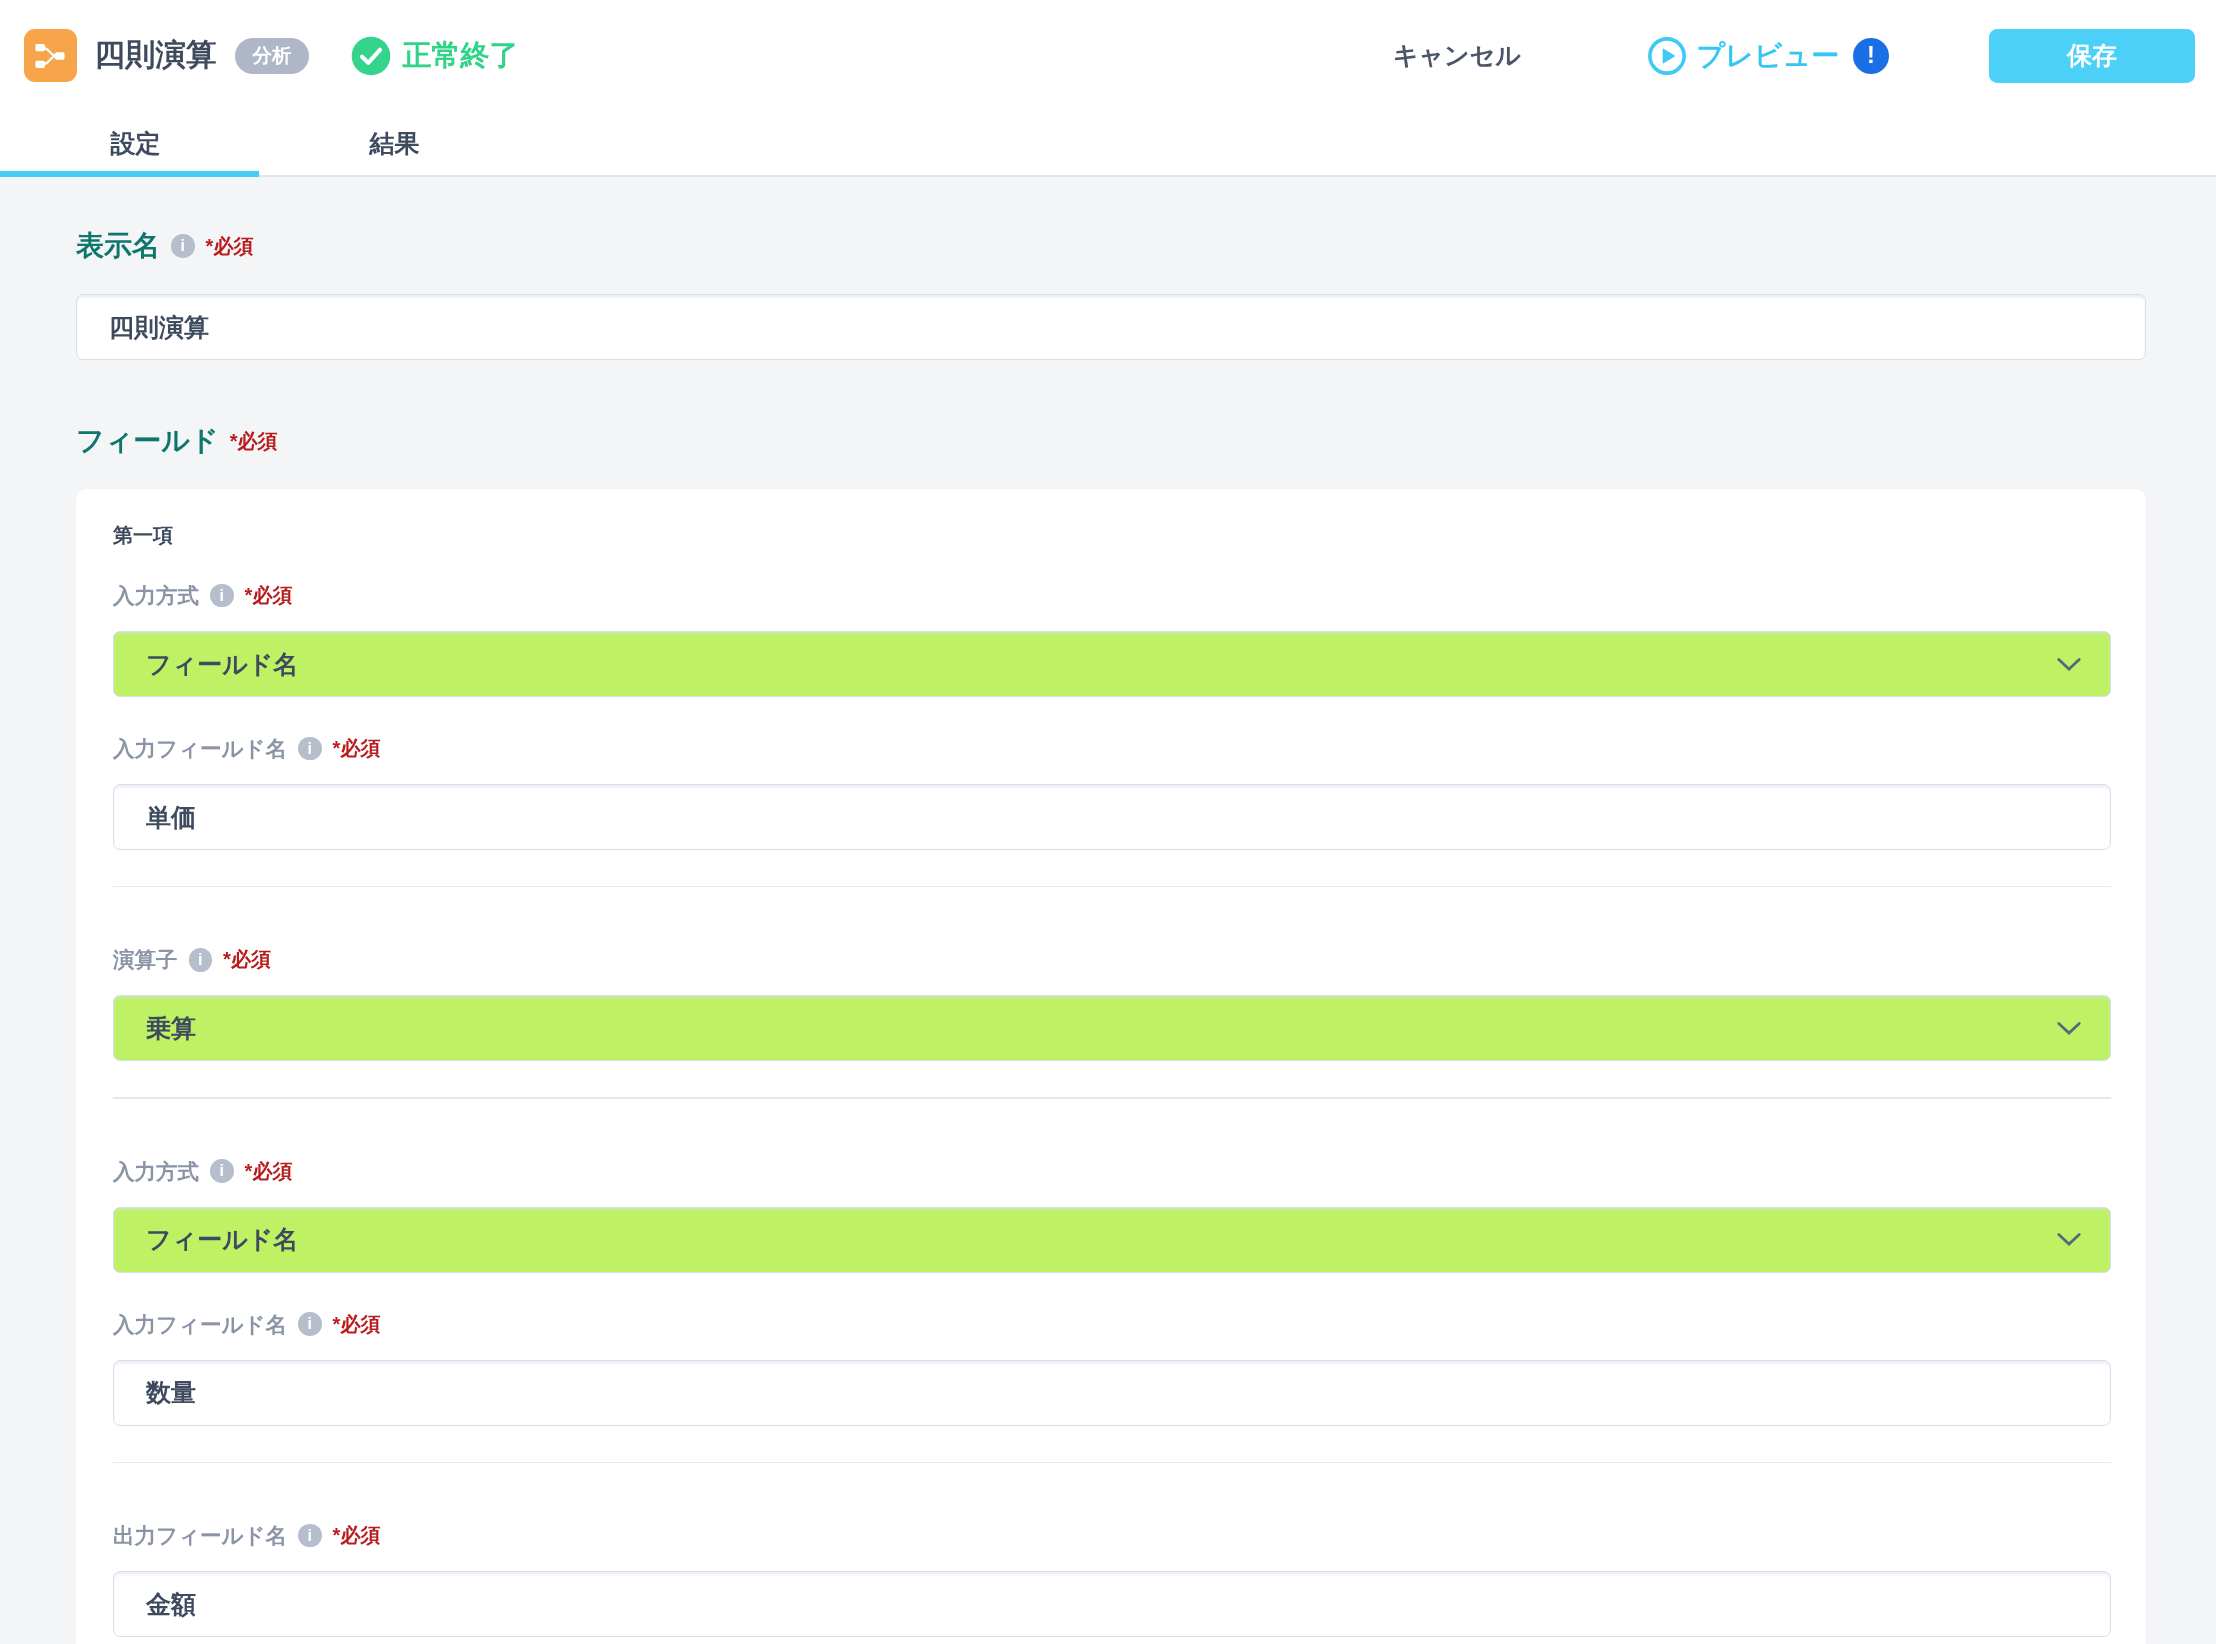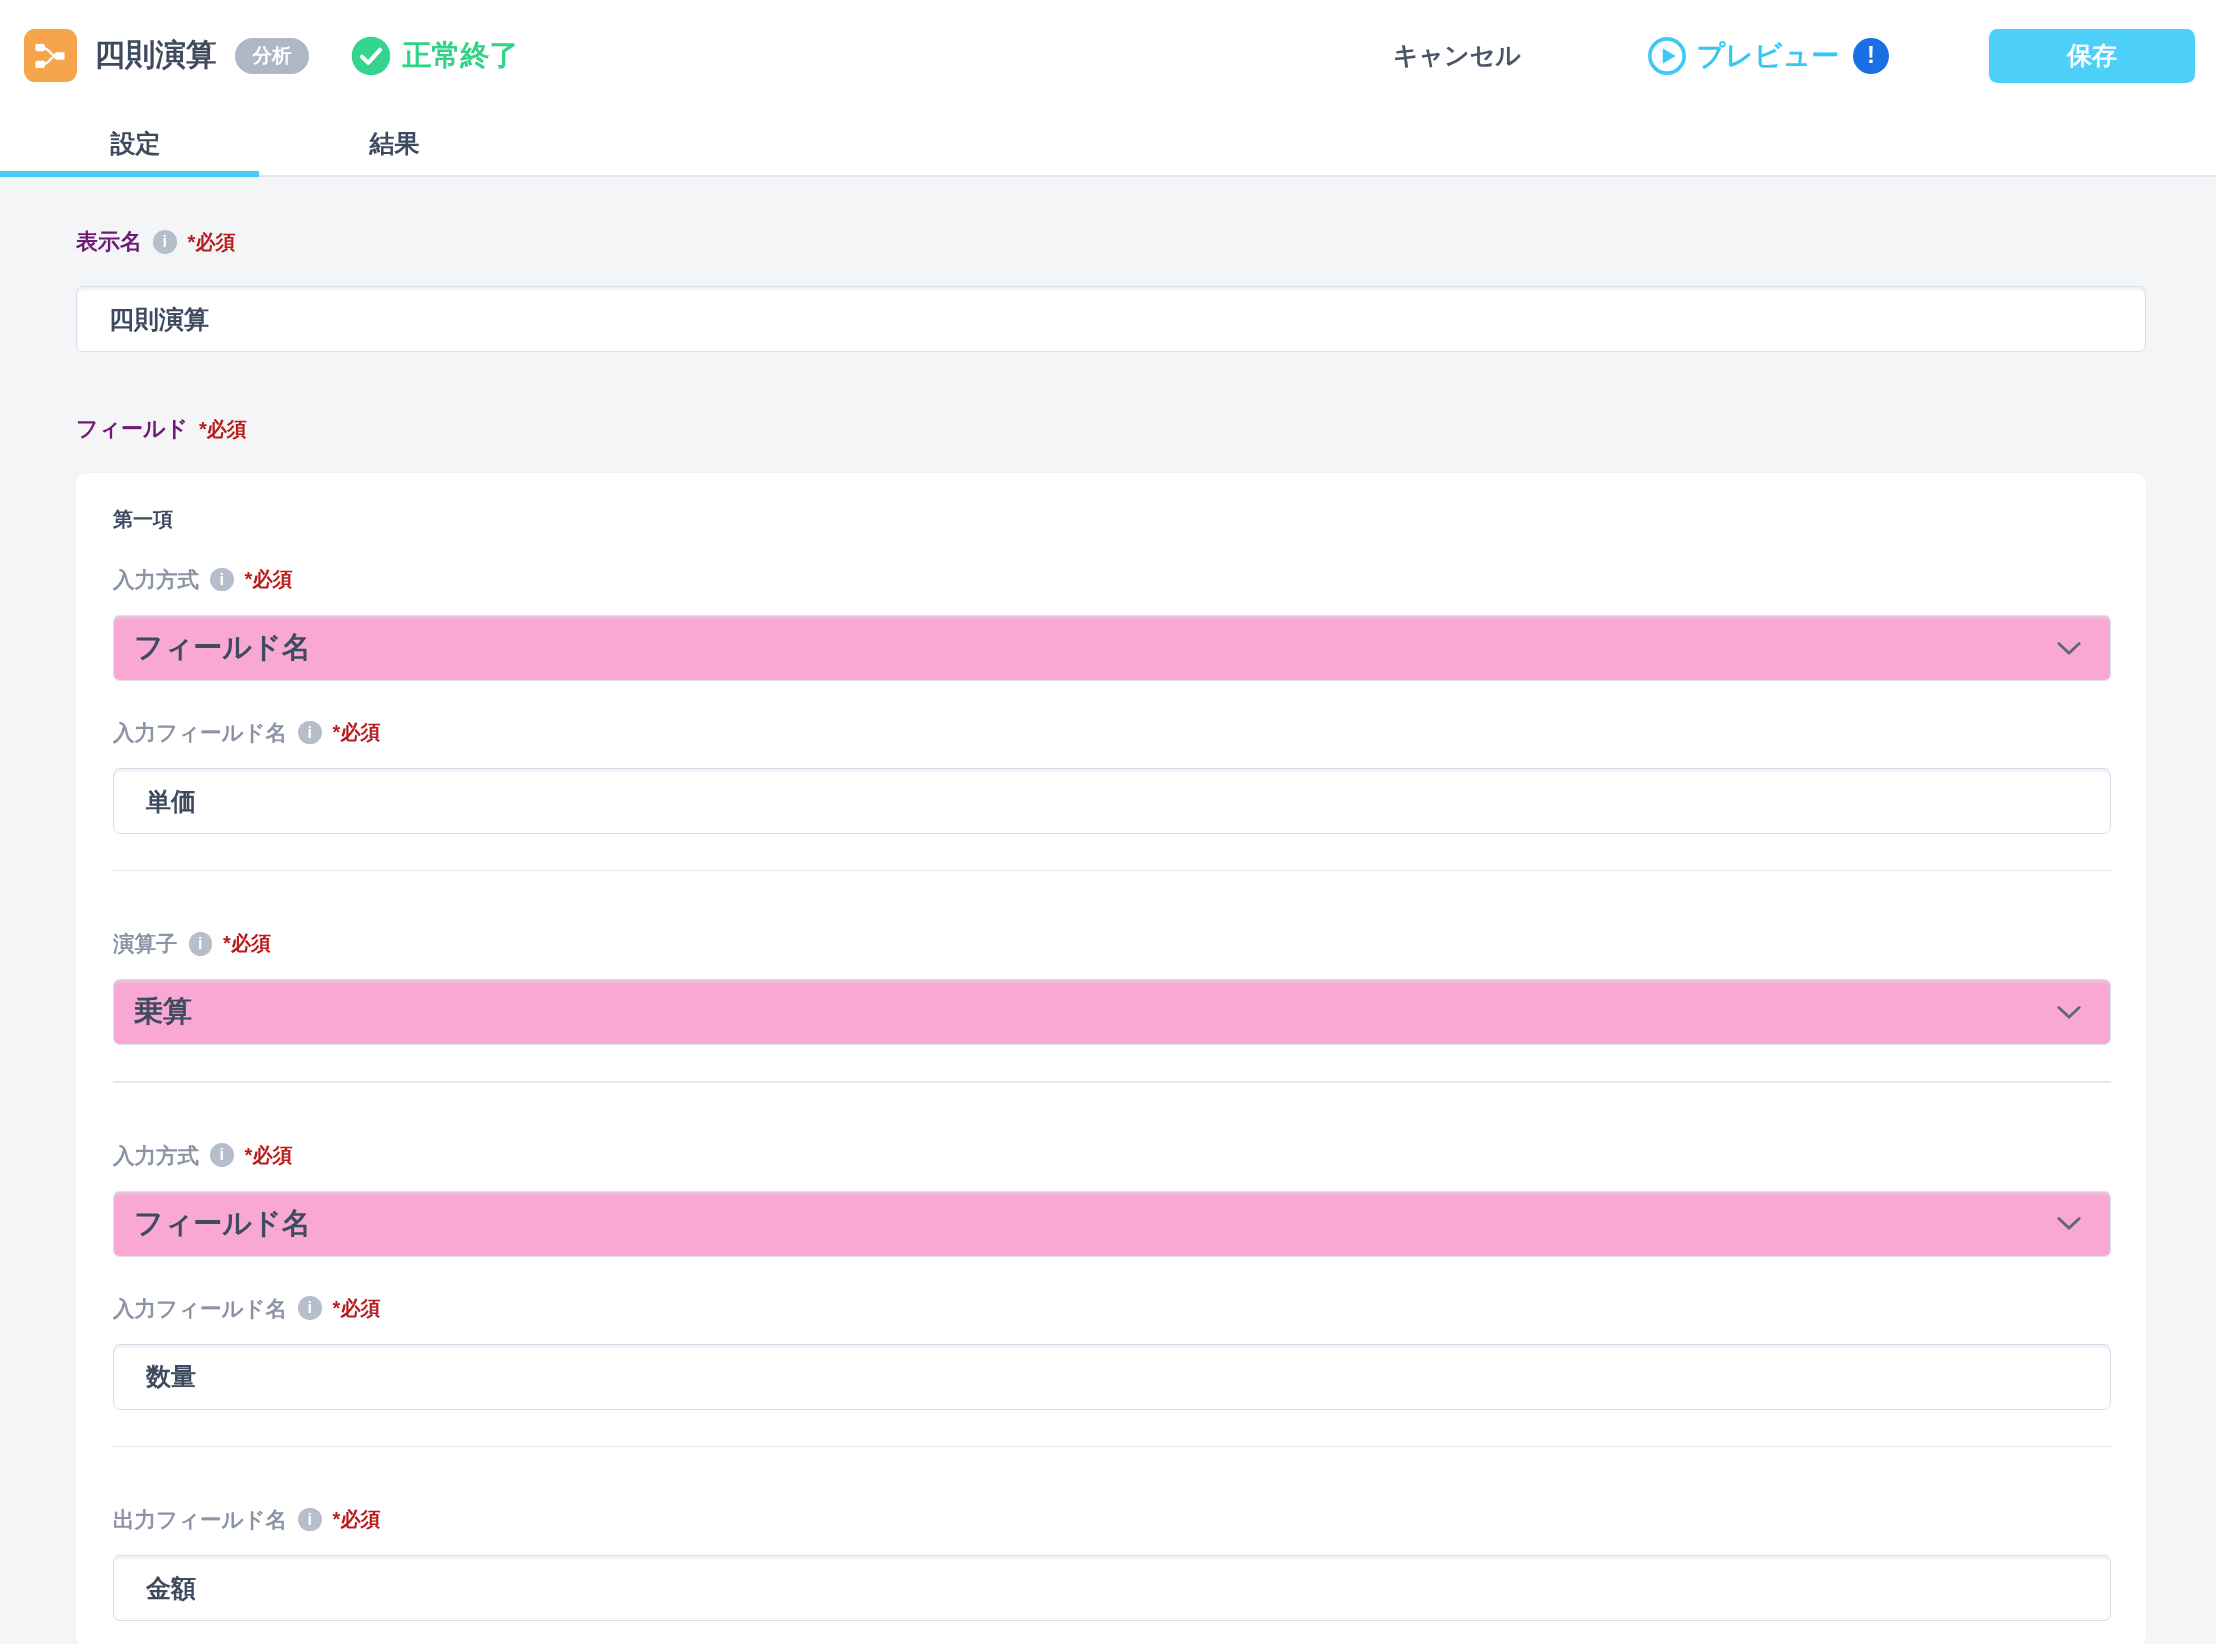--- a/index.html
+++ b/index.html
@@ -83,21 +83,21 @@
   .tab.active::after {
     content: "";
     position: absolute; left: 0; right: 0; bottom: -2.1px;
     height: 6.2px; background: #45CDF7;
   }
 
   
   .main { padding: 50px 70px 0 76px; }
 
   .label-row { display: flex; align-items: center; gap: 11px; margin-bottom: 29px; }
-  .label-outer { font-size: 22px; font-weight: bold; color: #701a75; }
+  .label-outer { font-size: 28px; font-weight: bold; color: #0f766e; }
   .label-inner { font-size: 21.5px; font-weight: bold; color: #8B94A6; }
   .required { font-size: 20px; font-weight: bold; color: #b91c1c; }
   .info-icon {
     width: 23.6px; height: 23.6px; border-radius: 50%;
     background: #B6BECC; color: #FFFFFF;
     font-size: 16px; font-weight: bold;
     display: inline-flex; align-items: center; justify-content: center;
     flex: none;
   }
   .info-icon::before { content: "i"; }
@@ -121,26 +121,26 @@
     border-radius: 11px;
     padding: 32px 35px 26px 37px;
     box-shadow: 0 0.7px 2.1px rgba(62, 74, 94, 0.04);
   }
   .section-title { font-size: 20px; font-weight: bold; color: #3E4A5E; line-height: 28px; margin-bottom: 32px; }
   .card .label-row { margin-bottom: 21px; }
   .card .label-row.gap-top { margin-top: 37px; }
 
   .select {
     width: 100%; height: 66px;
-    background: #f9a8d4;
+    background: #bef264;
     border: 1.4px solid #D8DEE8;
     border-radius: 7px;
     display: flex; align-items: center; justify-content: space-between;
-    padding: 0 28px 0 20px;
-    font-size: 29px; font-weight: 600; color: #3E4A5E;
+    padding: 0 28px 0 32px;
+    font-size: 25px; font-weight: 600; color: #3E4A5E;
     box-shadow: inset 0 2.8px 2.1px rgba(216, 222, 232, 0.45);
     cursor: pointer;
   }
   .divider { height: 1.4px; background: #E4E8EF; margin: 36px 0 58px; }
   .title-after-divider { margin-top: -7px; }
 </style>
 </head>
 <body>
 
 <div class="header">

